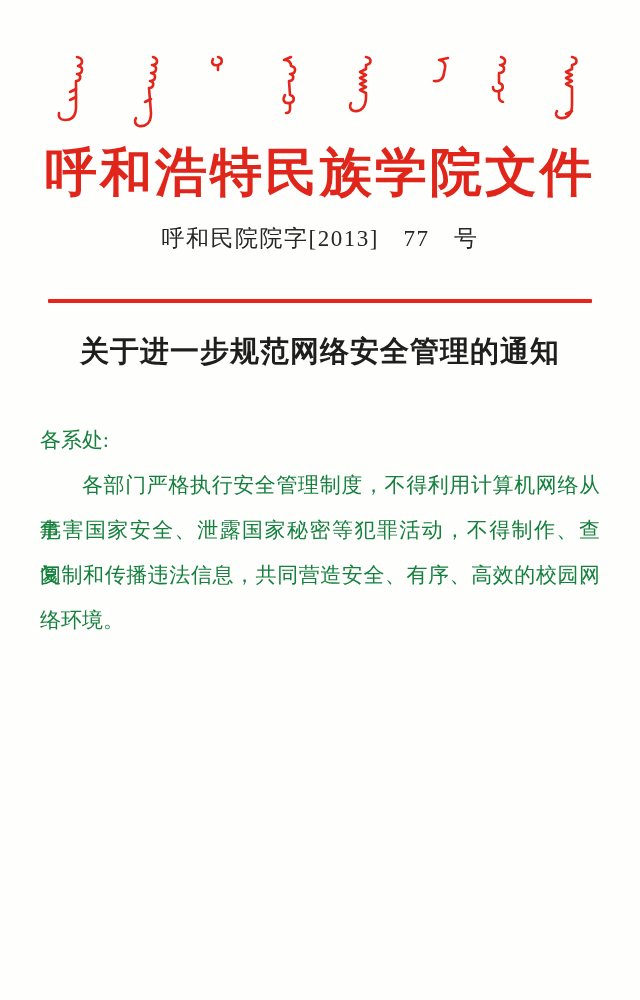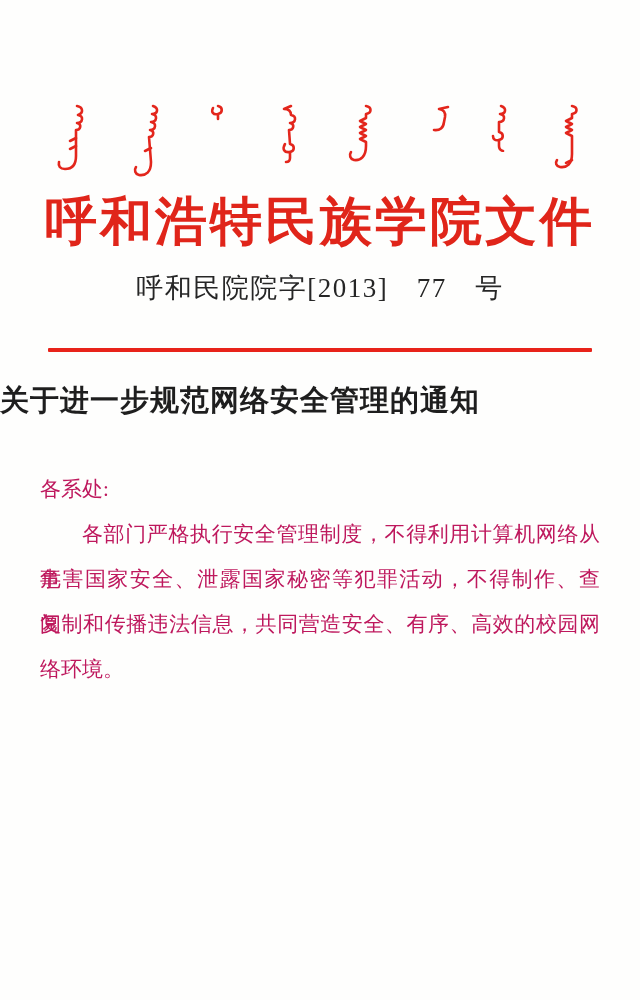--- a/index.html
+++ b/index.html
@@ -9,66 +9,67 @@
     --ink:#262626;
   }
   *{margin:0;padding:0;box-sizing:border-box;}
   html,body{background:#ffffff;}
   .page{
     position:relative;
     width:640px;height:1000px;
     background:#fefefd;
     overflow:hidden;
     font-family:"Liberation Serif","DejaVu Serif",serif;
-    padding-top:104px;
+    padding-top:55px;
   }
   
   .banner{position:relative;height:86px;width:100%;}
   .banner svg{position:absolute;top:0;}
   .banner path{fill:none;stroke:var(--red-banner);stroke-width:2.6;stroke-linecap:round;stroke-linejoin:round;}
   
   .inst-title{
     height:64px;line-height:64px;
     text-align:center;
     font-size:52px;font-weight:bold;
     letter-spacing:3px;
     color:var(--red-title);
     font-family:"Liberation Serif","DejaVu Serif",serif;
     white-space:nowrap;
   }
   
   .doc-number{
     margin-top:19px;height:30px;line-height:30px;
     text-align:center;
-    font-size:27px;letter-spacing:1.5px;
+    font-size:23px;letter-spacing:1.5px;
     color:var(--ink);
     font-family:"Liberation Serif","DejaVu Serif",serif;
   }
   
   .red-rule{
     margin:45px 48px 0 48px;
     height:4px;
     background:var(--red-rule);
     border-radius:1px;
   }
   
   .notice-title{
     margin-top:31px;height:34px;line-height:34px;
+    text-align:center;
     font-size:29px;font-weight:bold;letter-spacing:1px;
     color:#1e1e1e;
     font-family:"Liberation Sans","DejaVu Sans",sans-serif;
     white-space:nowrap;
   }
   
   .body-text{
     margin-top:50px;
     padding:0 40px;
     font-size:21px;
     line-height:45px;
-    color:#be185d;
+    color:#15803d;
     font-family:"Liberation Serif","DejaVu Serif",serif;
   }
   .line{height:45px;white-space:nowrap;}
   .line.indent{text-indent:2em;}
   .line.fill{
     white-space:normal;
     text-align:justify;
     text-align-last:justify;
   }
 </style>

